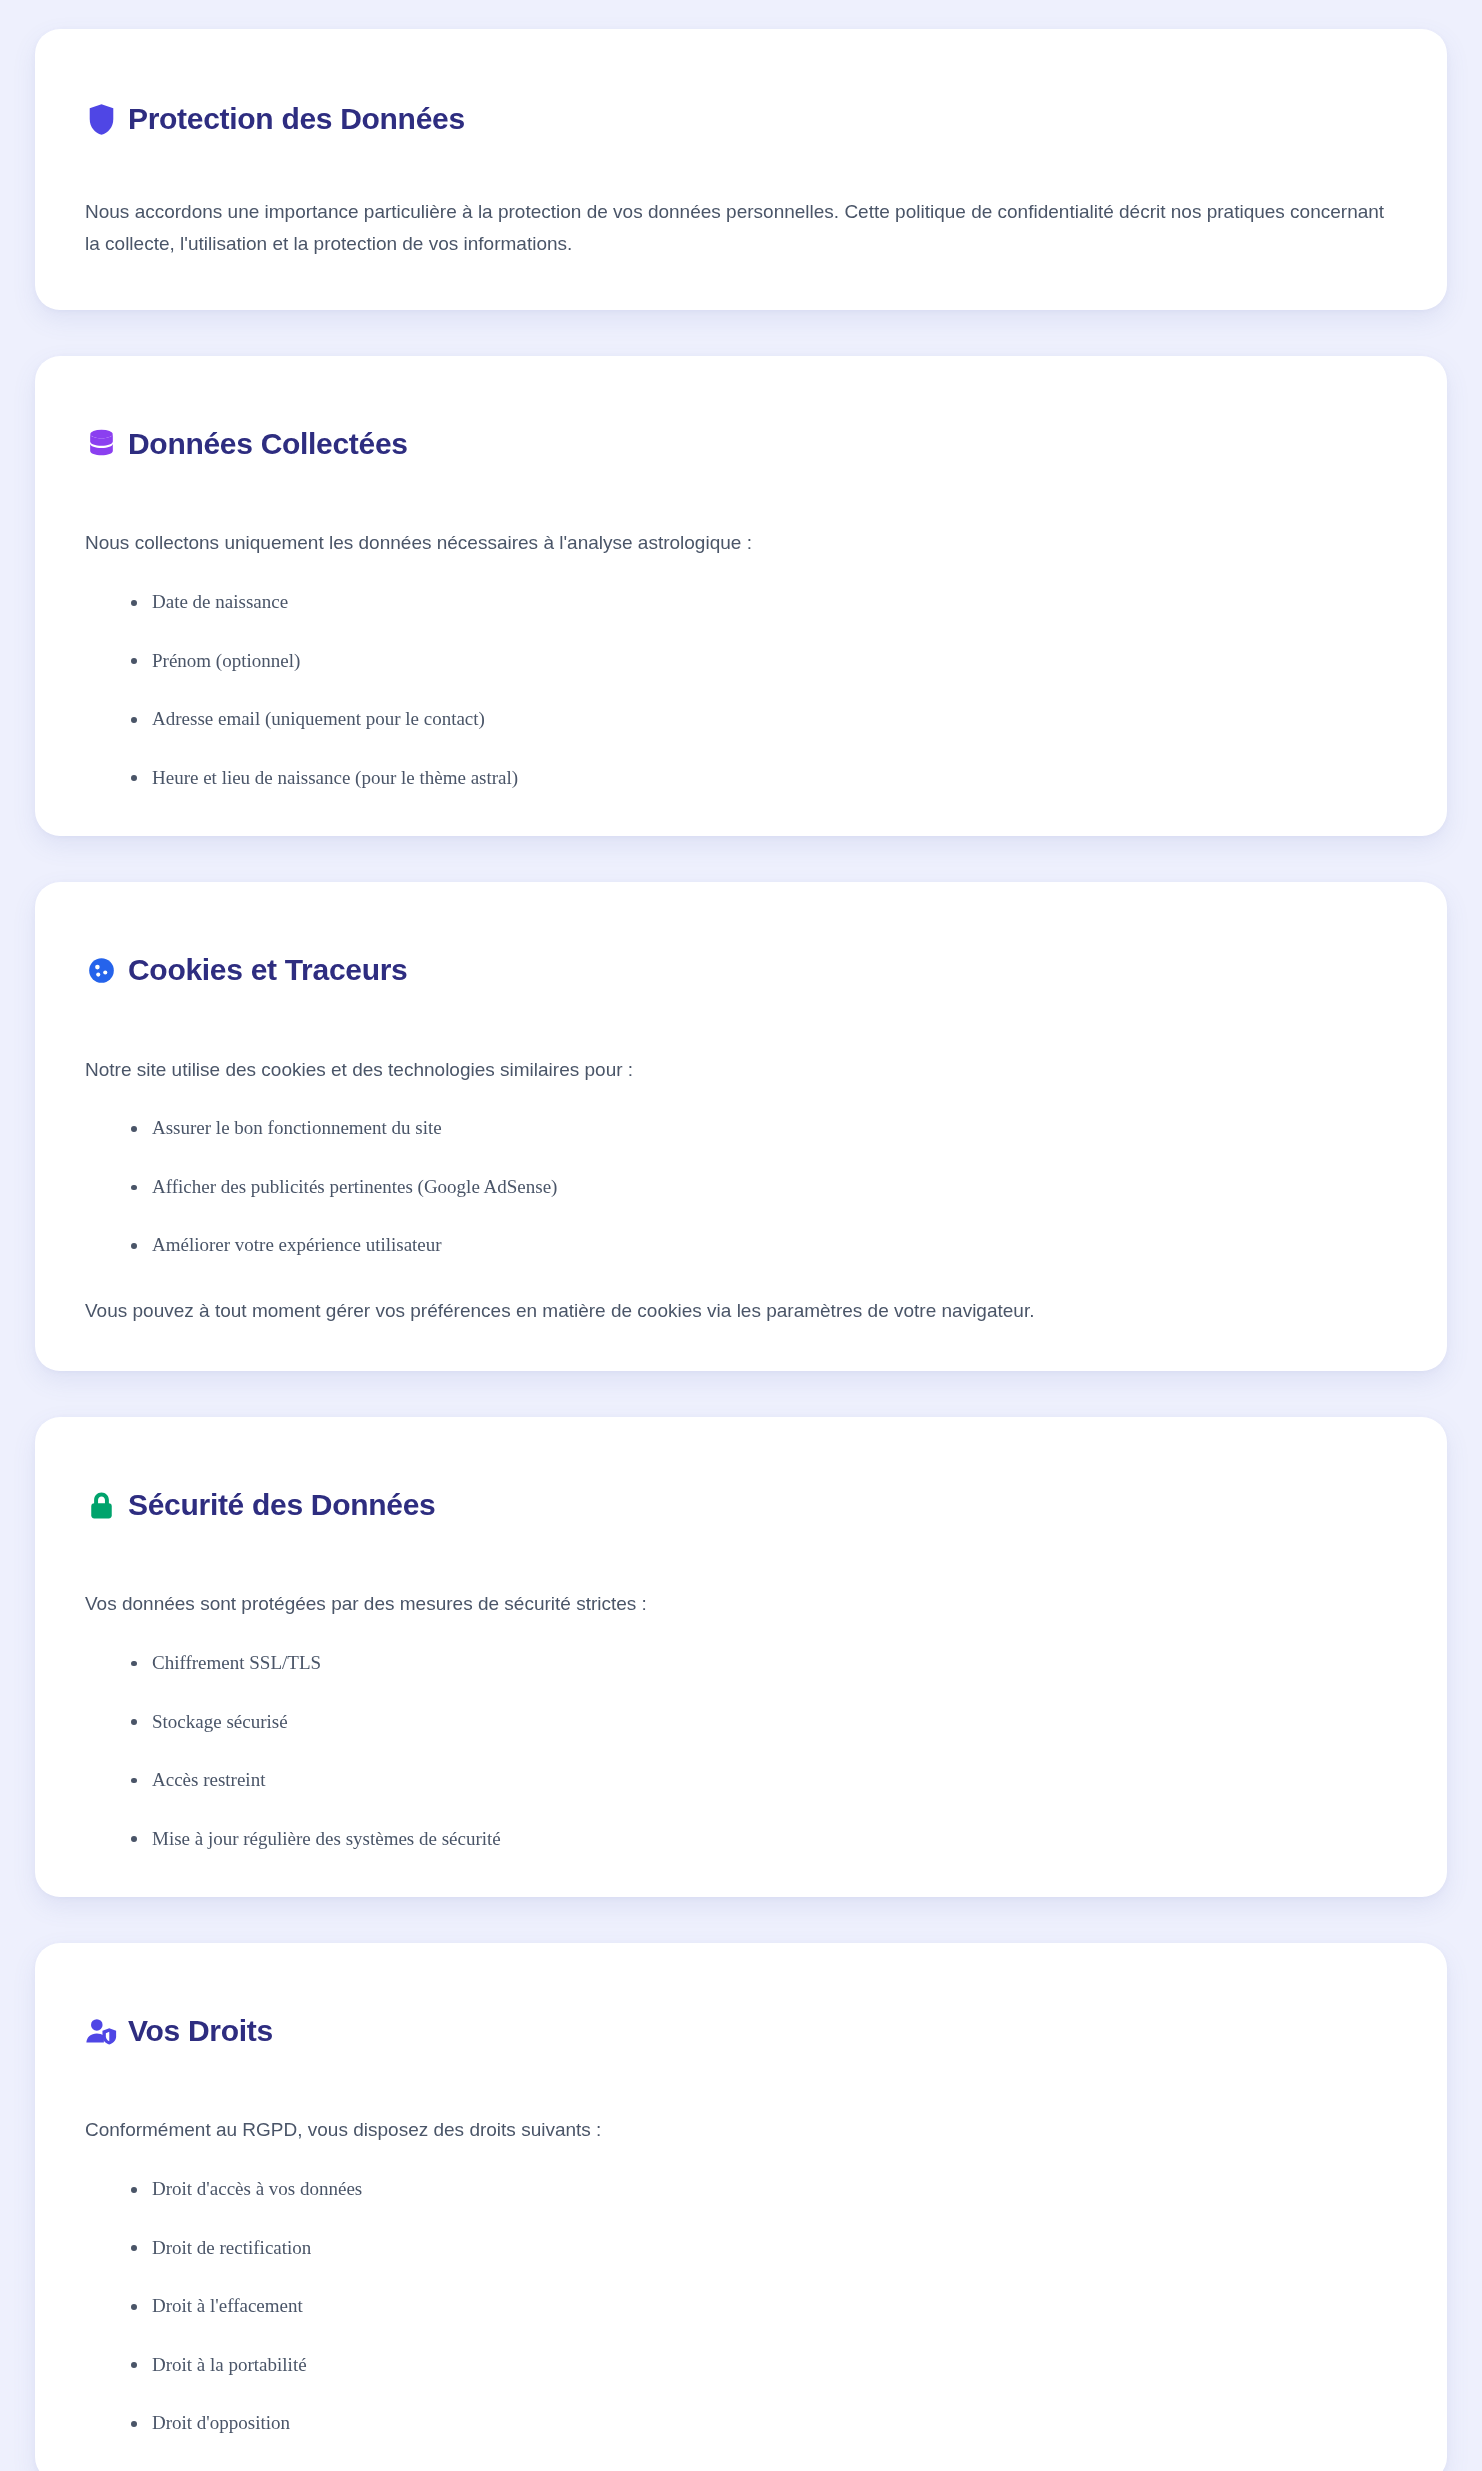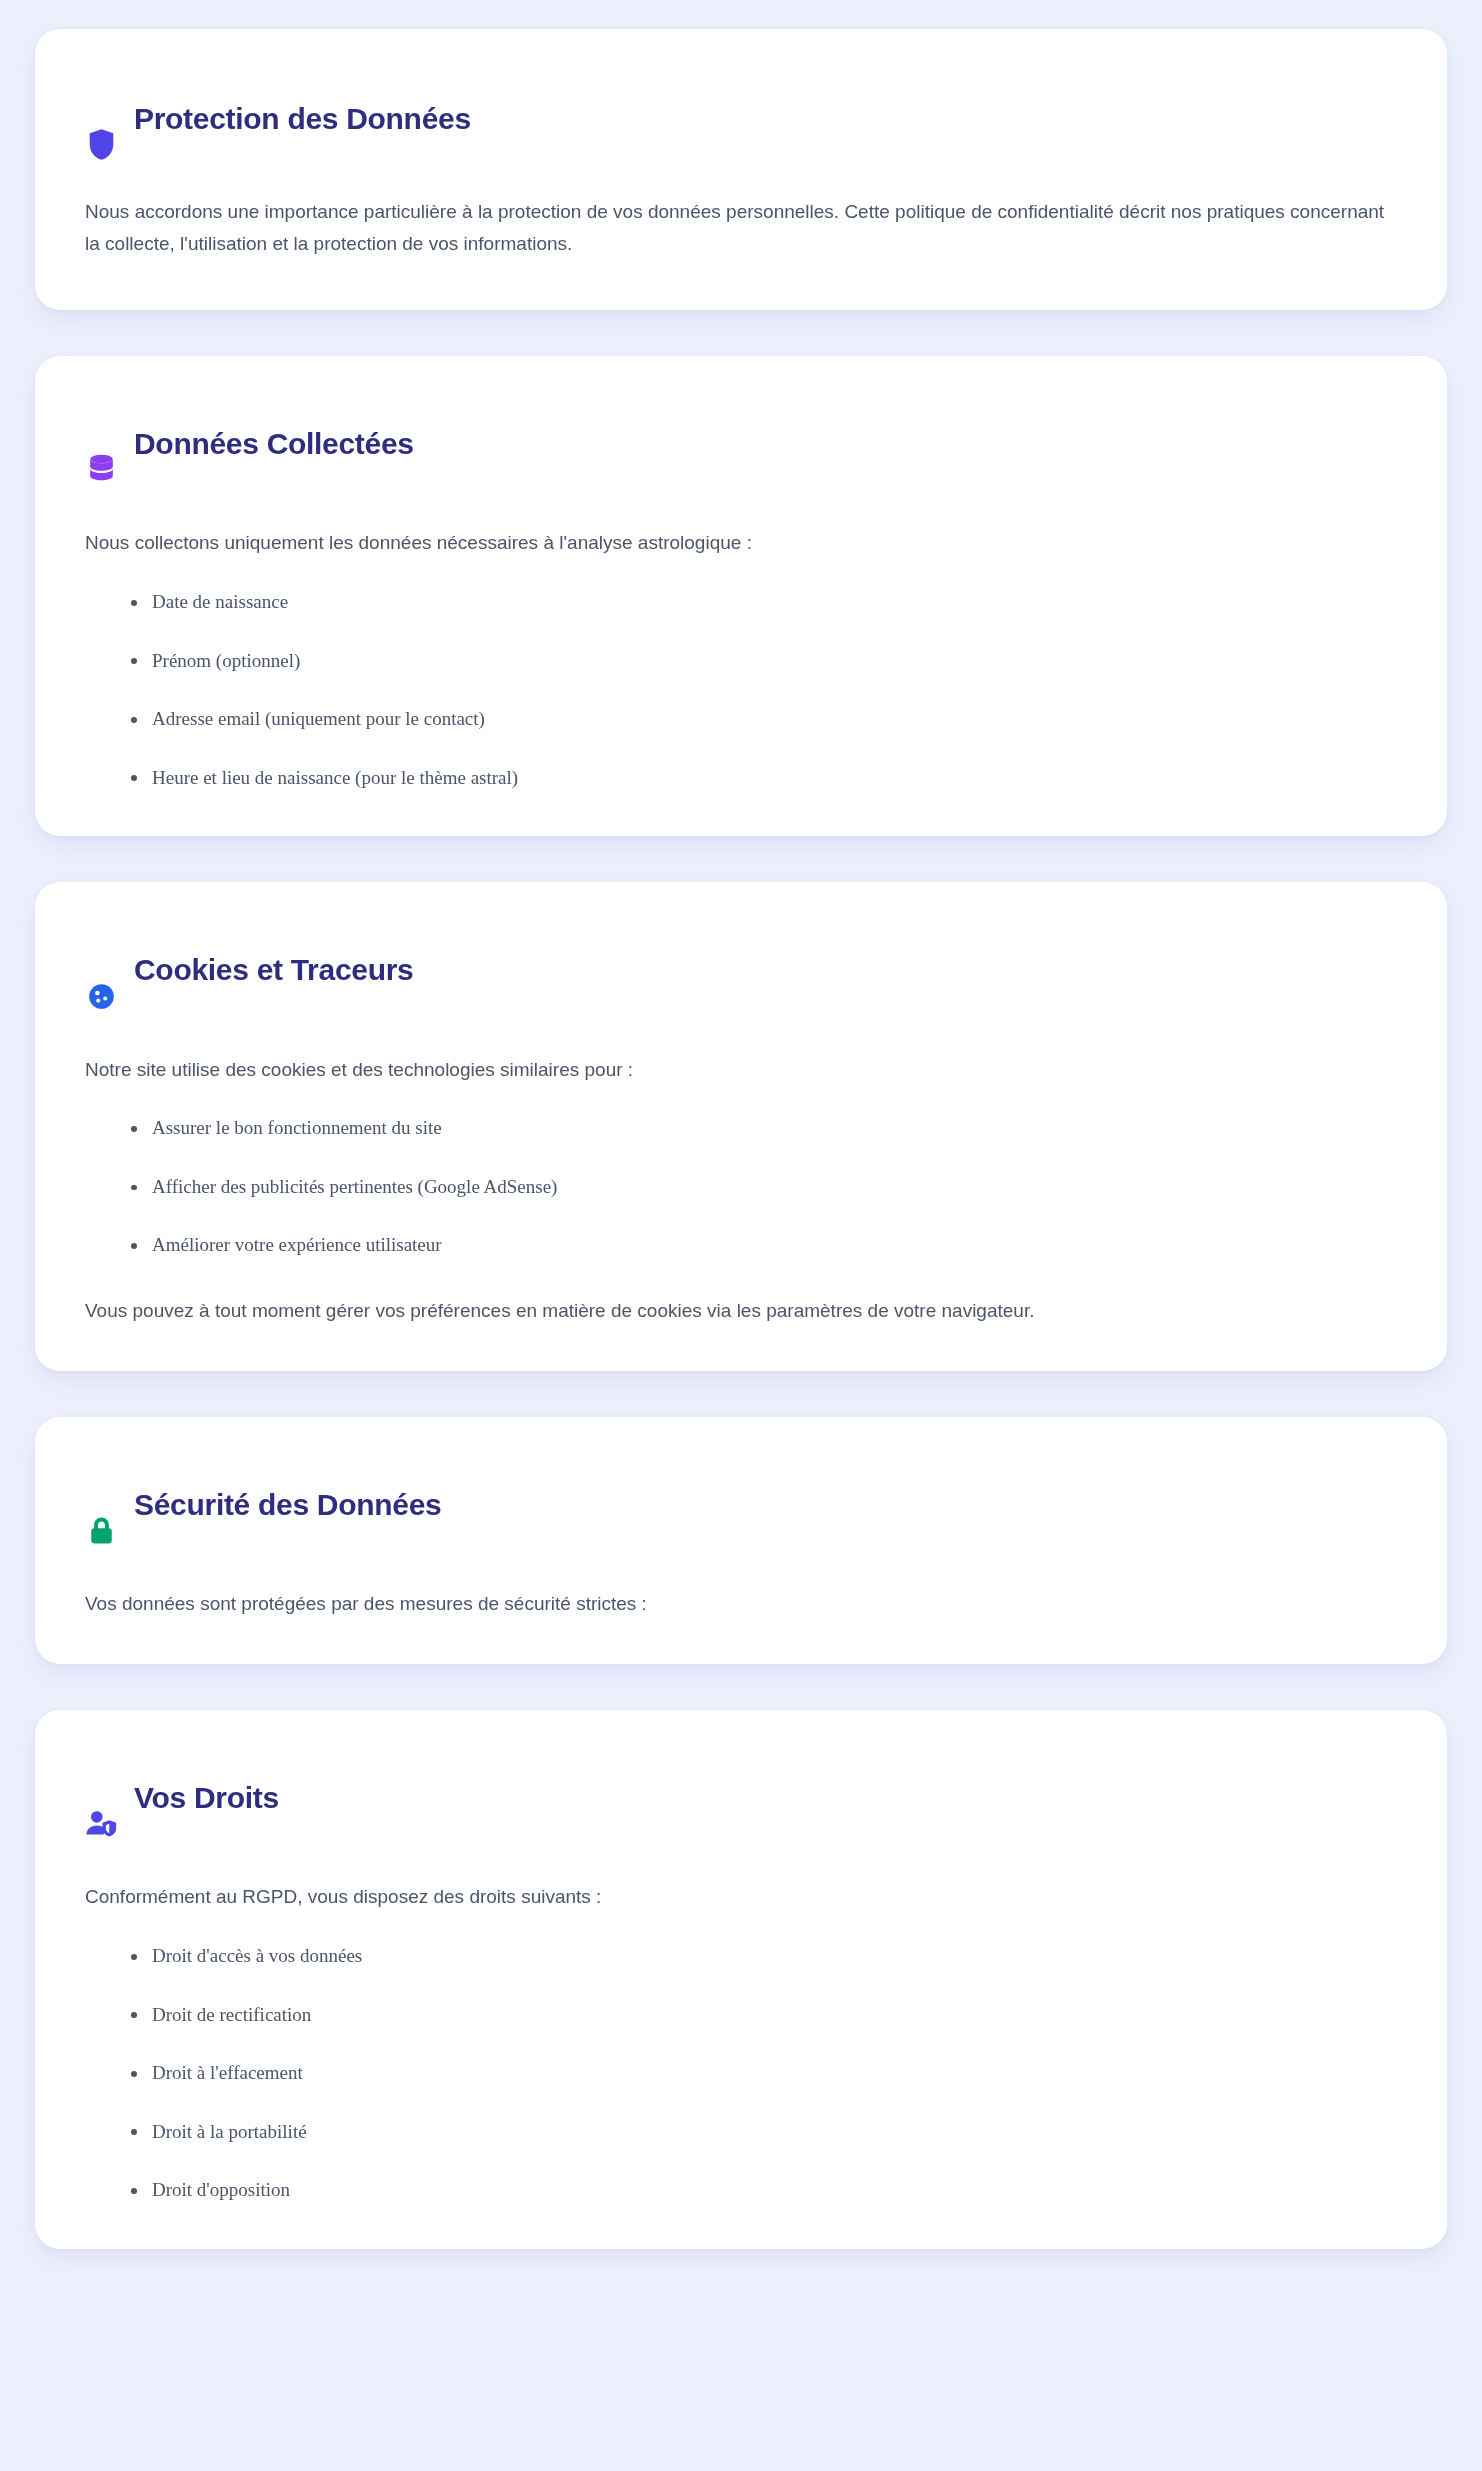--- a/index.html
+++ b/index.html
@@ -29,22 +29,22 @@
                 0 1.9px 5.8px rgba(92, 103, 180, 0.05);
     box-sizing: border-box;
     padding: 46px 74px 44px 50px;
   }
 
   
   .card + .card { margin-top: 46px; }
 
   .card-header {
     display: flex;
-    align-items: flex-end;
-    gap: 16px;
+    align-items: center;
+    gap: 10px;
     margin: 0 0 41px 0;
   }
 
   .card-icon {
     flex: 0 0 auto;
     width: 33px;
     height: 33px;
     display: inline-flex;
     align-items: center;
     justify-content: center;
@@ -161,20 +161,26 @@
     <div class="card-header">
       <span class="card-icon">
         <svg width="27" height="31" viewBox="0 0 22 26" aria-hidden="true">
           <path d="M11 2.2 c-3.5 0-6.2 2.7-6.2 6.2 v3.4 h3.3 V8.4 c0-1.7 1.3-3 2.9-3 s2.9 1.3 2.9 3 v3.4 h3.3 V8.4 c0-3.5-2.7-6.2-6.2-6.2 Z" fill="#00a36c"></path>
           <rect x="2.4" y="11.2" width="17.2" height="12.6" rx="2.6" fill="#00a36c"></rect>
         </svg>
       </span>
       <h2 class="card-title">Sécurité des Données</h2>
     </div>
     <p class="card-text">Vos données sont protégées par des mesures de sécurité strictes :</p>
+    <ul class="card-list">
+      <li>Chiffrement SSL/TLS</li>
+      <li>Stockage sécurisé</li>
+      <li>Accès restreint</li>
+      <li>Mise à jour régulière des systèmes de sécurité</li>
+    </ul>
   </section>
 
   <section class="card">
     <div class="card-header">
       <span class="card-icon">
         <svg width="33" height="29" viewBox="0 0 28 24" aria-hidden="true">
           <circle cx="10" cy="6.4" r="4.9" fill="#4f46e5"></circle>
           <path d="M1.2 21.4 c0-4.7 3.9-7.8 8.8-7.8 c2.3 0 4.4 0.7 6 1.9 v5.9 Z" fill="#4f46e5"></path>
           <path d="M20.6 9.3 L26.4 11.4 V16 c0 3.6-2.6 6.1-5.8 7 c-3.2-0.9-5.8-3.4-5.8-7 v-4.6 Z" fill="#4f46e5"></path>
           <path d="M20.6 12.3 v7.9 c-1.7-0.7-2.9-2.2-2.9-4.2 v-2.6 Z" fill="#ffffff"></path>

